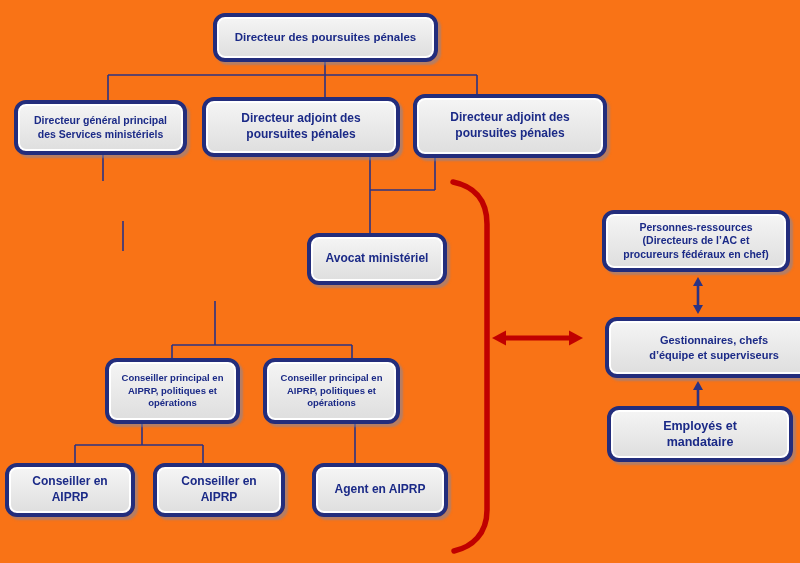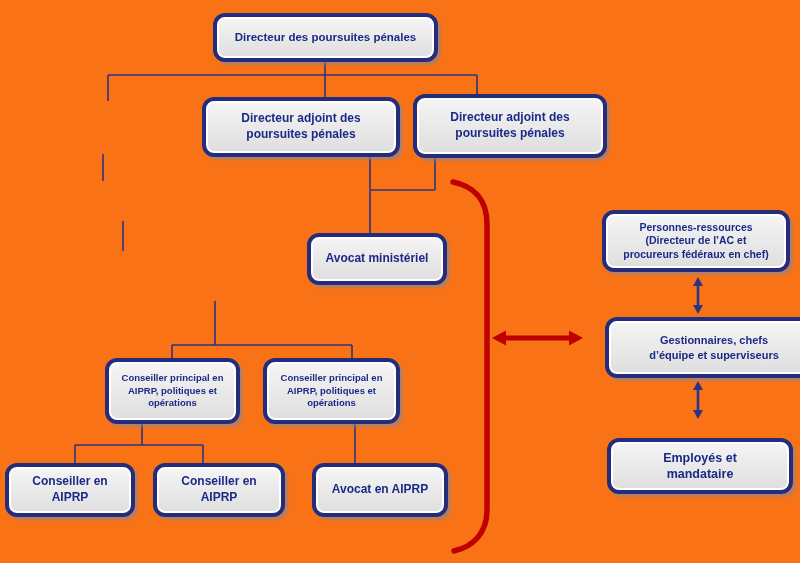--- a/index.html
+++ b/index.html
@@ -60,36 +60,38 @@
       <polygon points="492,338 506,330.5 506,345.5" fill="#c00000"></polygon>
       <polygon points="583,338 569,330.5 569,345.5" fill="#c00000"></polygon>
       <line x1="698" y1="284" x2="698" y2="307" stroke="#2b3384" stroke-width="2.6"></line>
       <polygon points="698,277 693,286 703,286" fill="#2b3384"></polygon>
       <polygon points="698,314 693,305 703,305" fill="#2b3384"></polygon>
       <line x1="698" y1="388" x2="698" y2="412" stroke="#2b3384" stroke-width="2.6"></line>
       <polygon points="698,381 693,390 703,390" fill="#2b3384"></polygon>
       <polygon points="698,419 693,410 703,410" fill="#2b3384"></polygon>
     </svg>
 <div class="node" style="left: 213px; top: 13px; width: 225px; height: 49px; font-size: 11.5px;">Directeur des poursuites pénales</div>
+    <div class="node" style="left: 14px; top: 100px; width: 173px; height: 55px; font-size: 10.5px;">Directeur général principal
+des Services ministériels</div>
     <div class="node" style="left: 202px; top: 97px; width: 198px; height: 60px; font-size: 12px;">Directeur adjoint des
 poursuites pénales</div>
     <div class="node" style="left: 413px; top: 94px; width: 194px; height: 64px; font-size: 12px;">Directeur adjoint des
 poursuites pénales</div>
     <div class="node" style="left: 307px; top: 233px; width: 140px; height: 52px; font-size: 12px;">Avocat ministériel</div>
     <div class="node" style="left: 105px; top: 358px; width: 135px; height: 66px; font-size: 9.5px;">Conseiller principal en
 AIPRP, politiques et
 opérations</div>
     <div class="node" style="left: 263px; top: 358px; width: 137px; height: 66px; font-size: 9.5px;">Conseiller principal en
 AIPRP, politiques et
 opérations</div>
     <div class="node" style="left: 5px; top: 463px; width: 130px; height: 54px; font-size: 12px;">Conseiller en
 AIPRP</div>
     <div class="node" style="left: 153px; top: 463px; width: 132px; height: 54px; font-size: 12px;">Conseiller en
 AIPRP</div>
-    <div class="node" style="left: 312px; top: 463px; width: 136px; height: 54px; font-size: 12px;">Avocat en AIPRP</div>
+    <div class="node" style="left: 312px; top: 463px; width: 136px; height: 54px; font-size: 12px;">Agent en AIPRP</div>
     <div class="node" style="left: 602px; top: 210px; width: 188px; height: 62px; font-size: 10.5px;">Personnes-ressources
-(Directeur de l’AC et
+(Directeurs de l’AC et
 procureurs fédéraux en chef)</div>
     <div class="node" style="left: 605px; top: 317px; width: 218px; height: 61px; font-size: 11px;">Gestionnaires, chefs
 d’équipe et superviseurs</div>
-    <div class="node" style="left: 607px; top: 438px; width: 186px; height: 56px; font-size: 12.5px;">Employés et
+    <div class="node" style="left: 607px; top: 406px; width: 186px; height: 56px; font-size: 12.5px;">Employés et
 mandataire</div>
   </div>
 
 </body></html>

